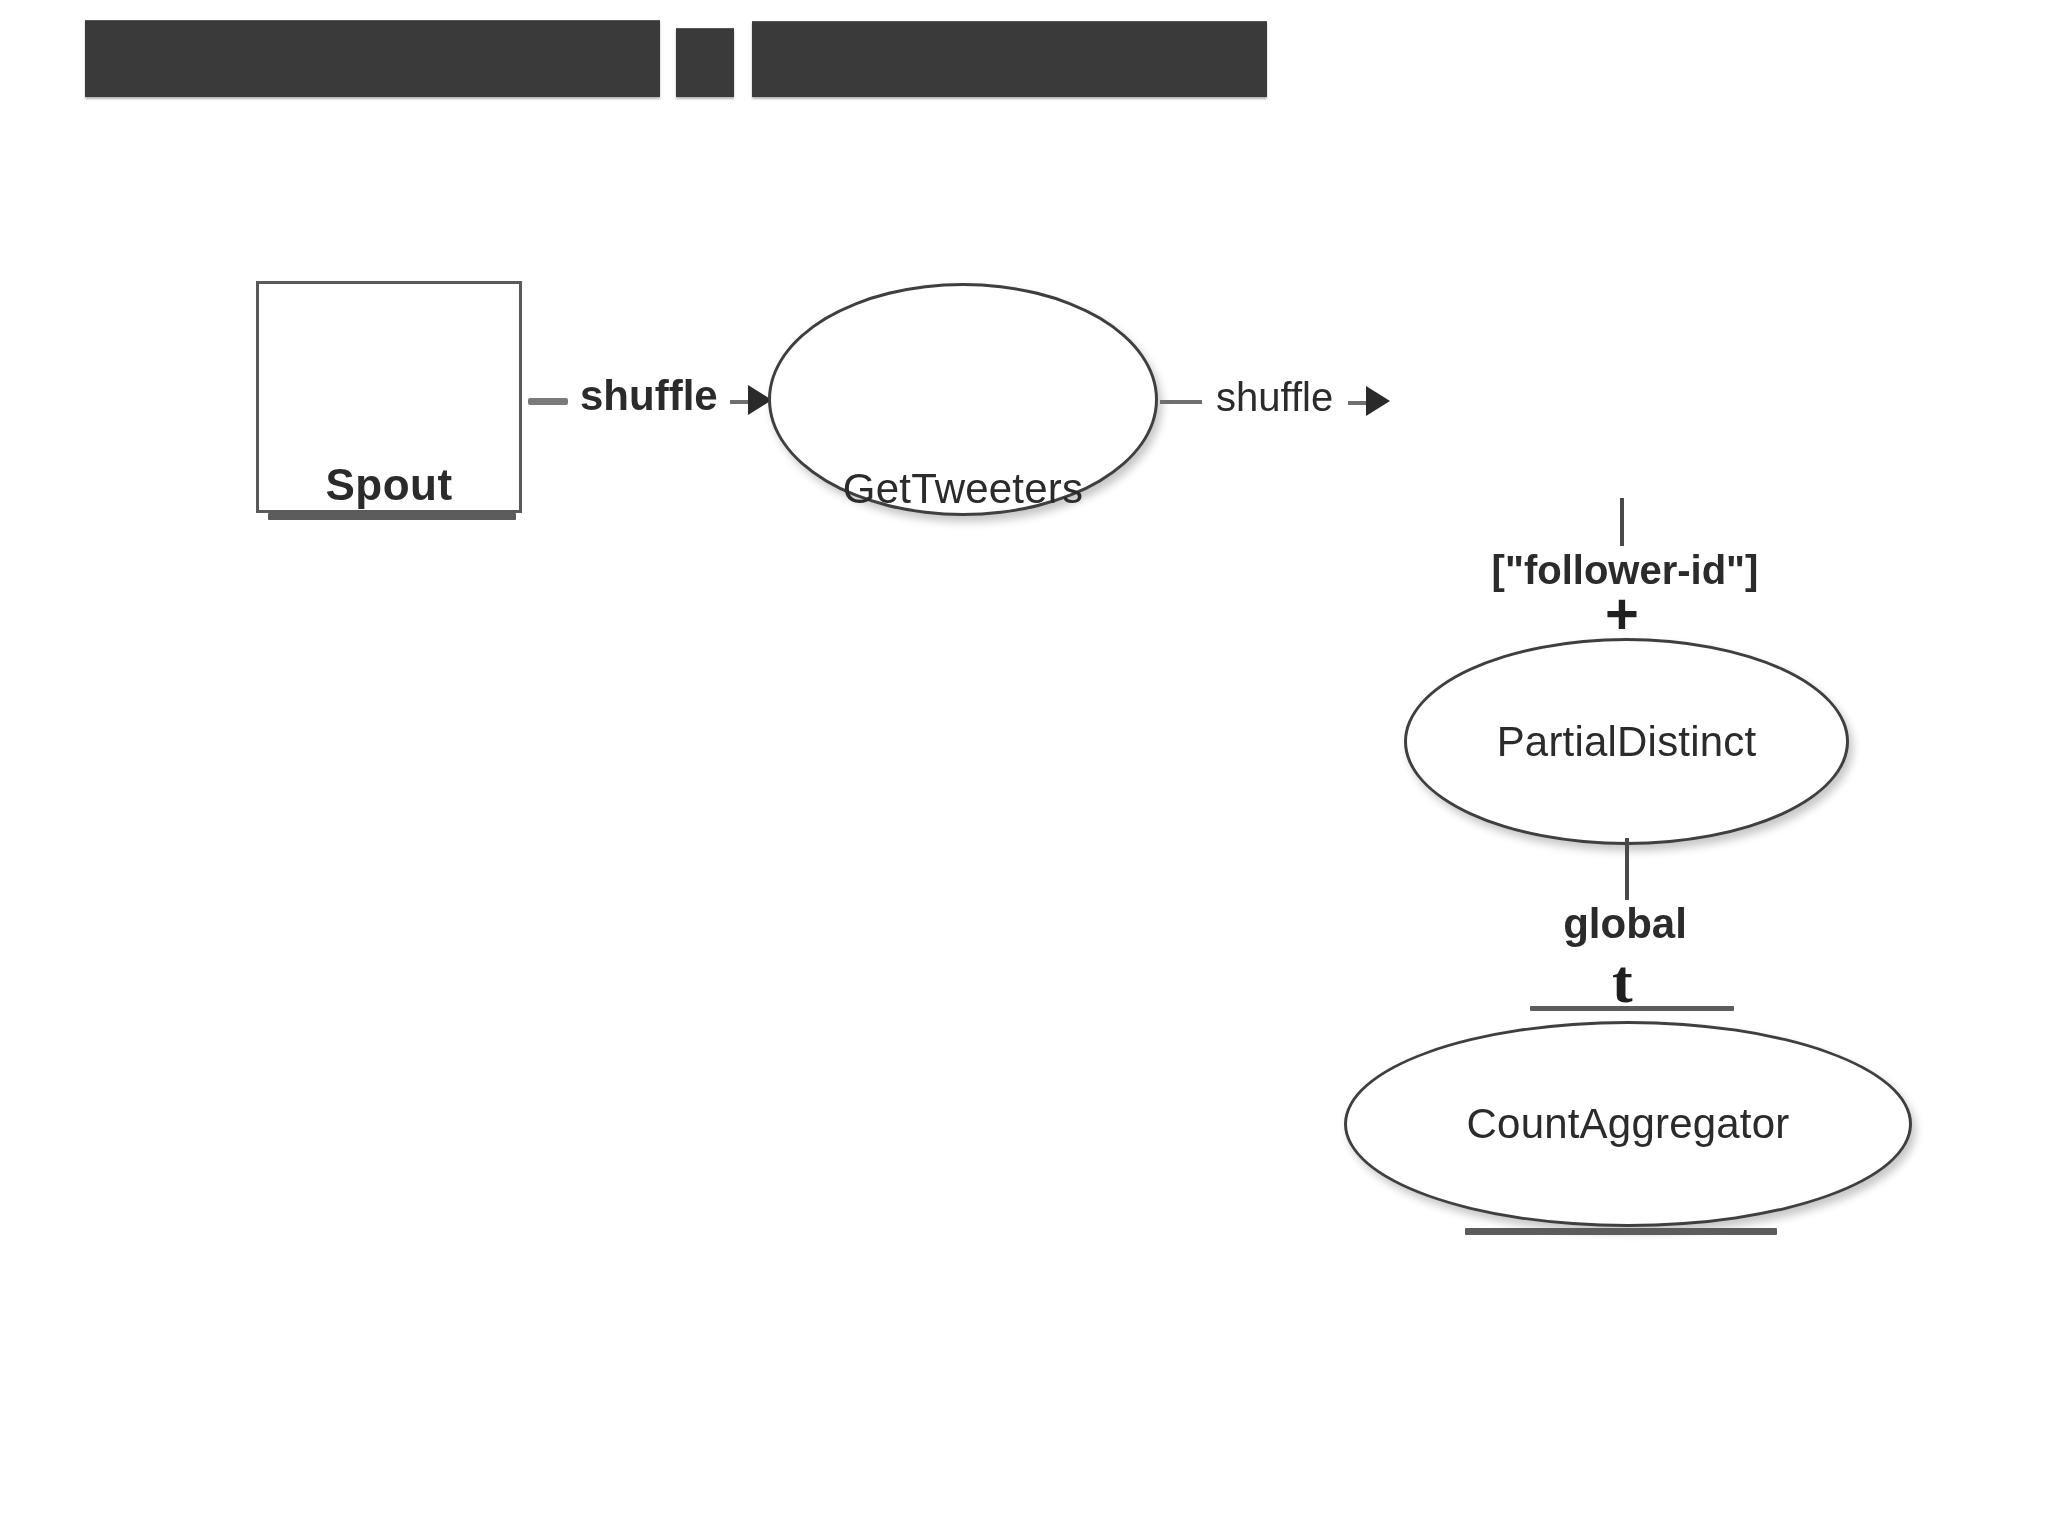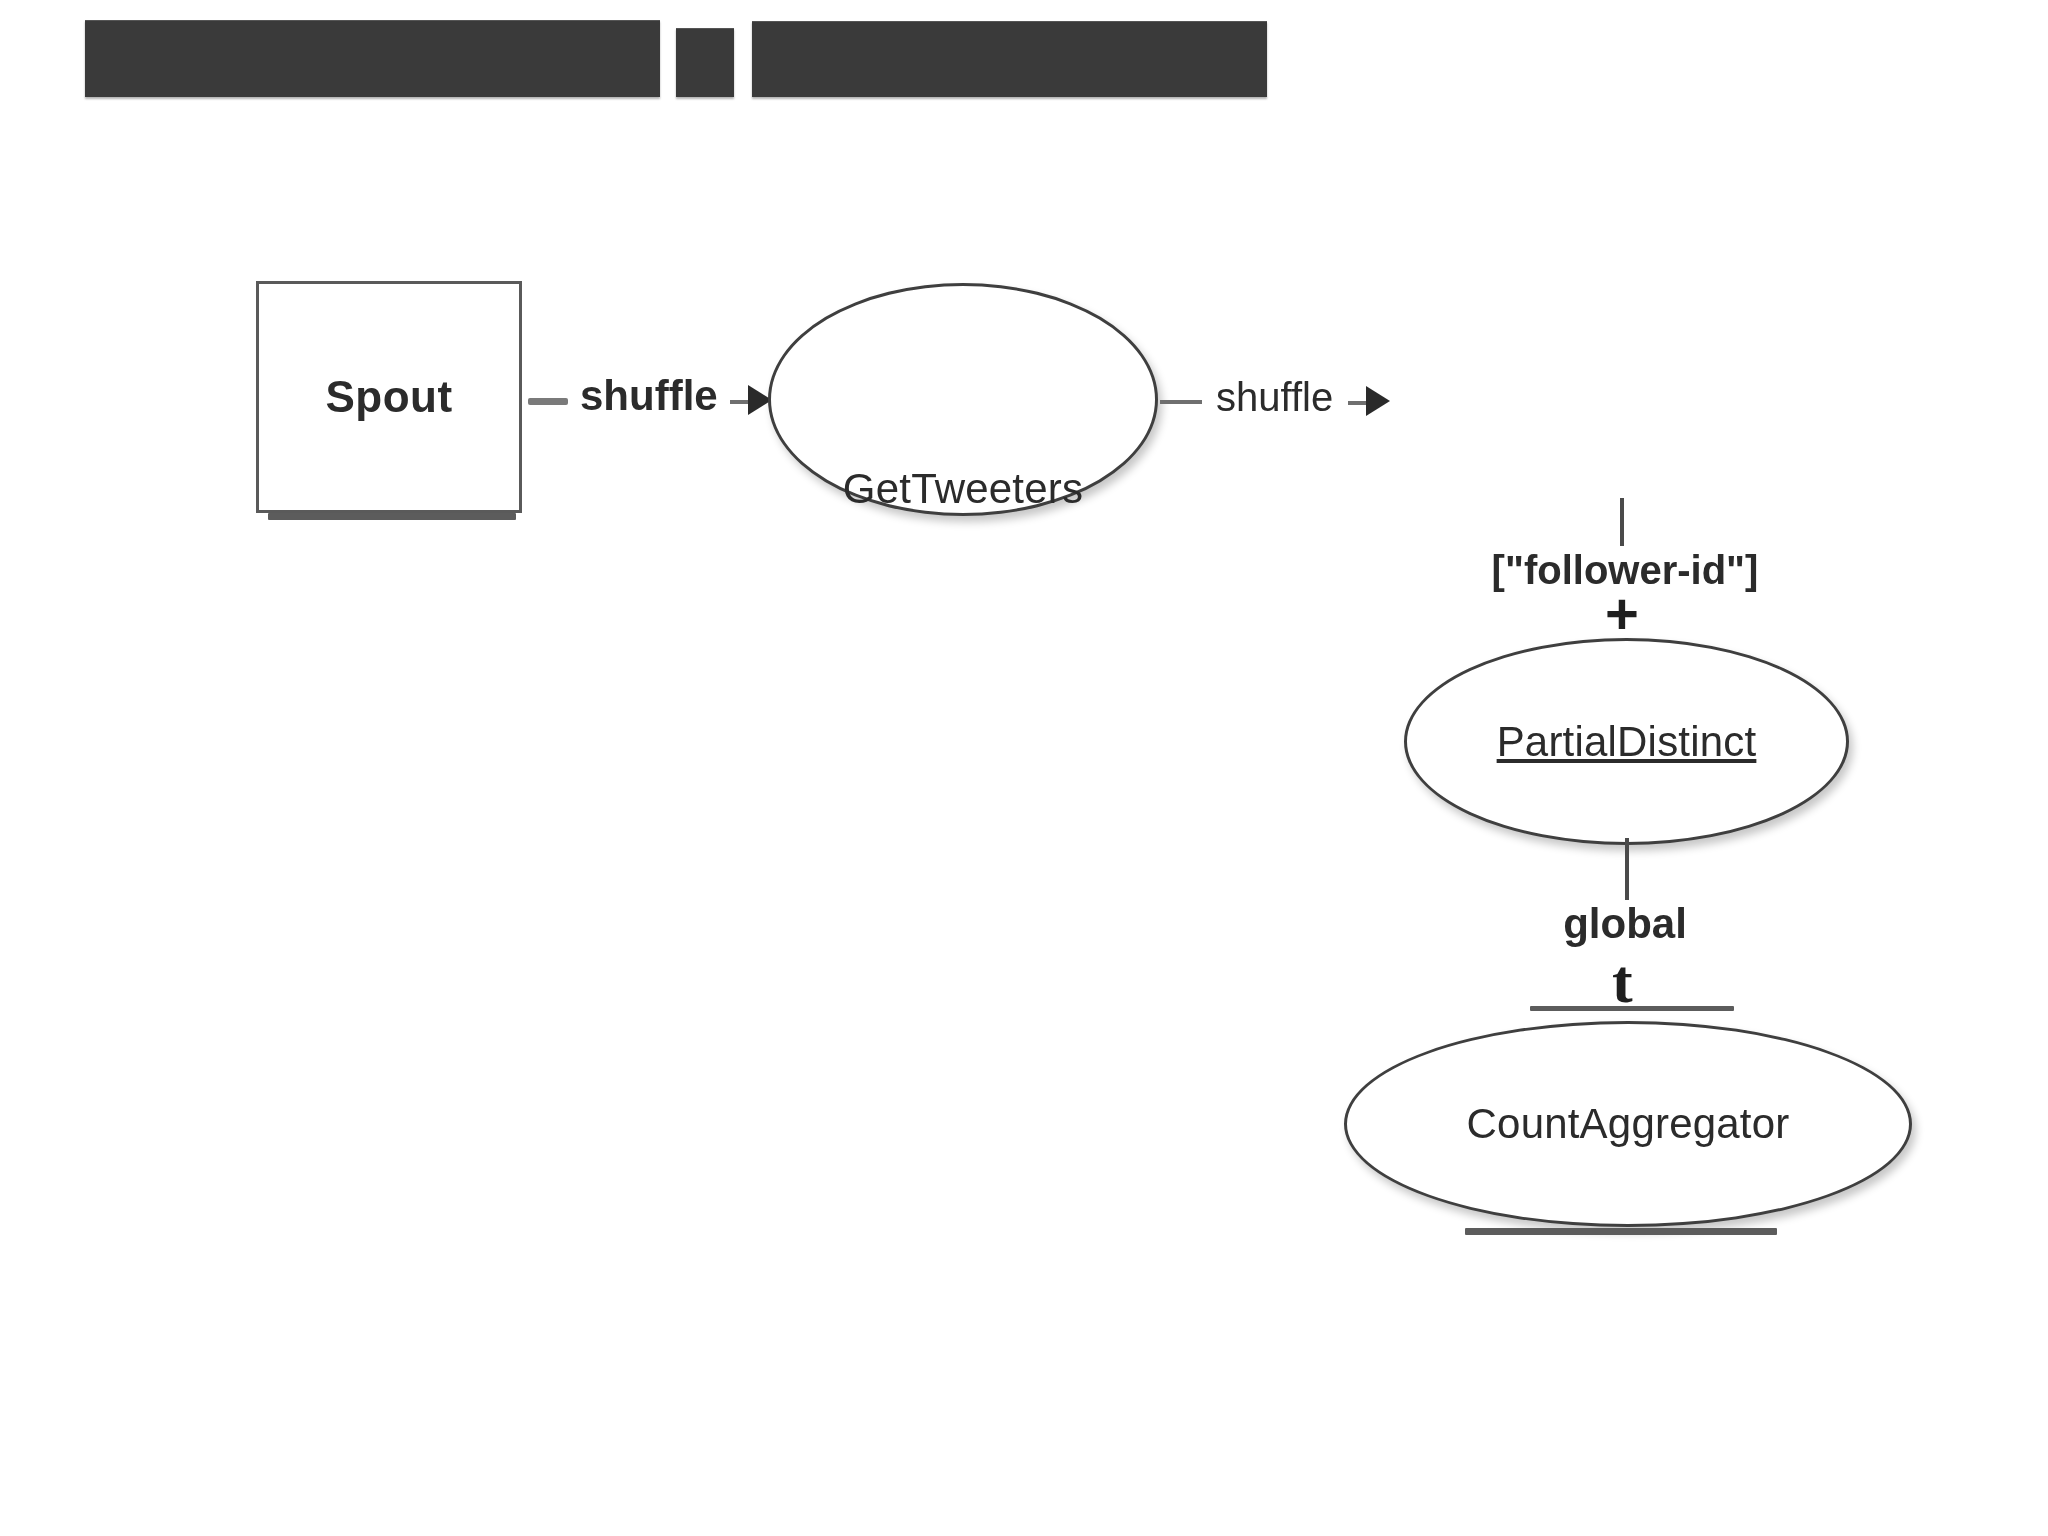--- a/index.html
+++ b/index.html
@@ -131,21 +131,21 @@
 <div id="canvas">
 
   <div class="redaction-bar" style="left:85px; top:20px; width:575px; height:76px;"></div>
 
   <div class="redaction-bar" style="left:676px; top:28px; width:58px; height:68px;"></div>
 
   <div class="redaction-bar" style="left:752px; top:21px; width:515px; height:75px;"></div>
 
   <div id="diagram-layer">
 
-    <div class="node node-box" style="left:256px; top:281px; width:266px; height:232px;">
+    <div class="node node-box" style="left:256px; top:281px; width:266px; height:232px;align-items:flex-end;">
       <span>Spout</span>
     </div>
     <div class="shape-underline" style="left:268px; top:513px; width:248px;"></div>
 
     <div class="edge-dash" style="left:528px; top:398px; width:40px;"></div>
     <div class="edge-label bold" style="left:580px; top:372px; font-size:42px;">shuffle</div>
     <div class="edge-dash-thin" style="left:730px; top:400px; width:32px;"></div>
     <div class="arrow-right" style="left:748px; top:385px;"></div>
 
     <div class="node node-ellipse" style="left:768px; top:283px; width:390px; height:233px;align-items:flex-end;">
@@ -155,21 +155,21 @@
     <div class="edge-dash-thin" style="left:1160px; top:400px; width:42px;"></div>
     <div class="edge-label" style="left:1216px; top:375px; font-size:40px;">shuffle</div>
     <div class="edge-dash-thin" style="left:1348px; top:401px; width:30px;"></div>
     <div class="arrow-right" style="left:1366px; top:386px;"></div>
 
 
     <div class="edge-line-v" style="left:1620px; top:498px; height:48px;"></div>
     <div class="edge-label bold" style="left:1490px; top:548px; width:270px; font-size:40px;">["follower-id"]</div>
     <div class="glyph-plus" style="left:1605px; top:585px;">+</div>
 
-    <div class="node node-ellipse" style="left:1404px; top:638px; width:445px; height:207px;text-decoration:underline;">
+    <div class="node node-ellipse" style="left:1404px; top:638px; width:445px; height:207px;">
       <span>PartialDistinct</span>
     </div>
 
     <div class="edge-line-v" style="left:1625px; top:838px; height:62px;"></div>
     <div class="edge-label bold" style="left:1530px; top:900px; width:190px; font-size:42px;">global</div>
     <div class="glyph-tee" style="left:1612px; top:950px;">t</div>
     <div class="shape-underline" style="left:1530px; top:1006px; width:204px; height:5px;"></div>
 
     <div class="node node-ellipse" style="left:1344px; top:1021px; width:568px; height:206px;">
       <span>CountAggregator</span>

